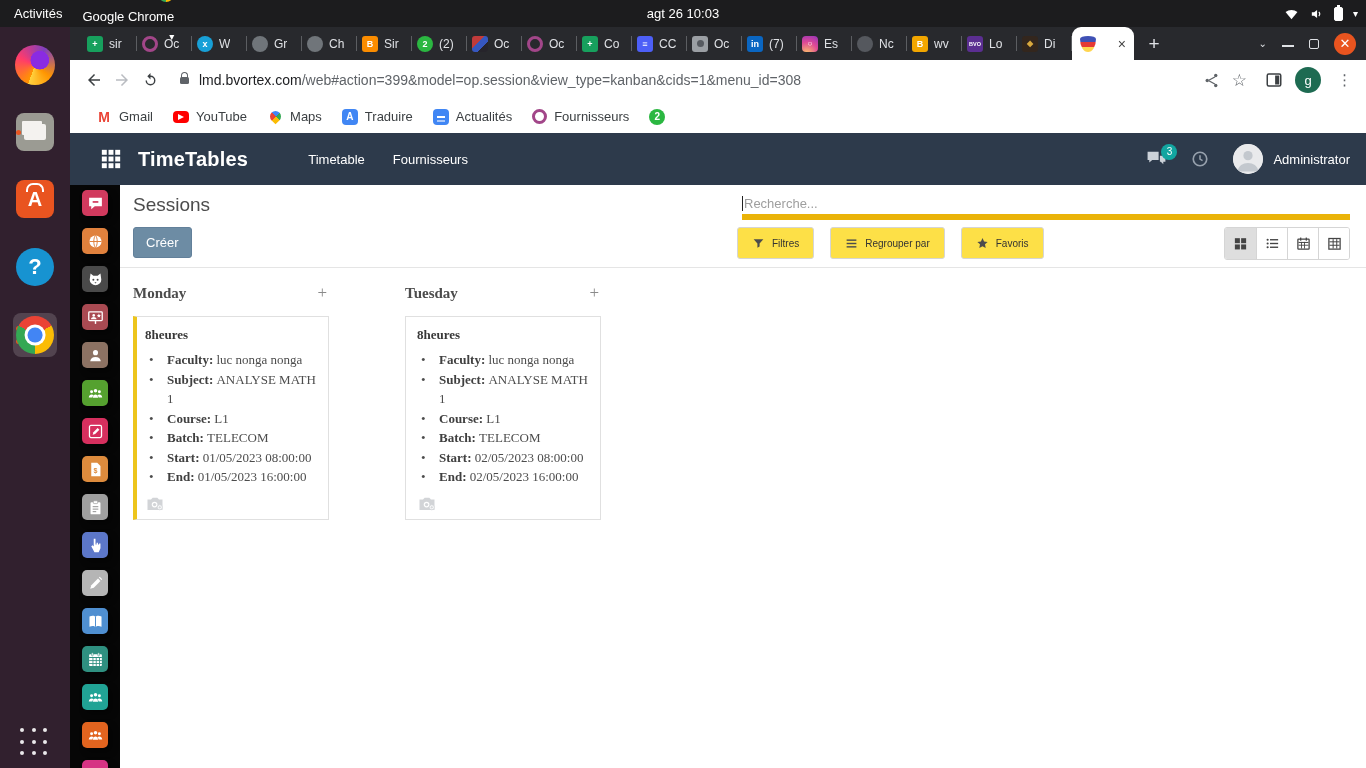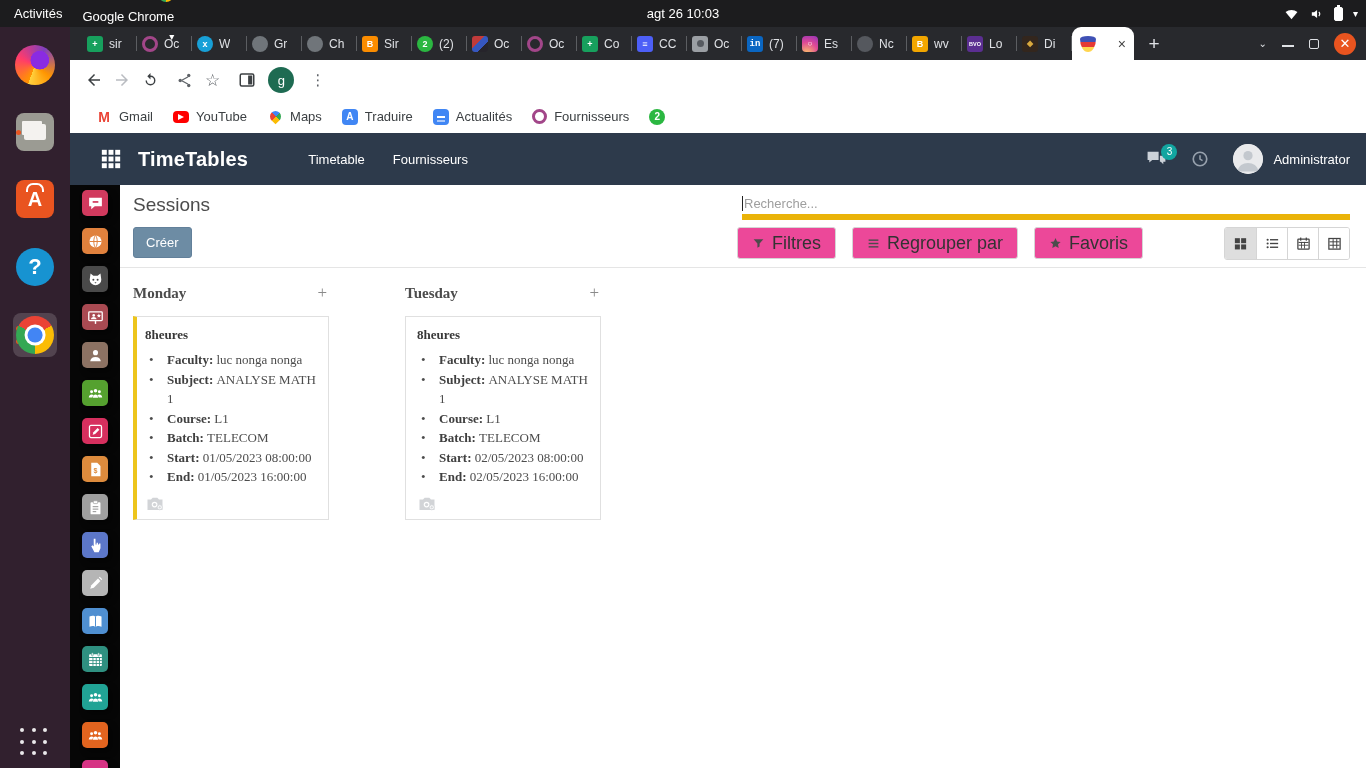--- a/index.html
+++ b/index.html
@@ -130,22 +130,22 @@
 
   .control-panel{position:relative;height:83px;border-bottom:1px solid #e5e5e5;}
   .cp-title{position:absolute;left:13px;top:9px;font-size:19px;color:#4c4c4c;}
   .searchbox{position:absolute;left:622px;top:8px;width:608px;height:27px;border-bottom:6px solid #eab308;
     display:flex;align-items:center;cursor:text;}
   .caret{width:1px;height:15px;background:#222;margin-right:1px;}
   .search-ph{font-size:13px;color:#9e9e9e;}
   .btn-create{position:absolute;left:13px;top:42px;height:31px;padding:0 12px;background:#6d8ca4;color:#fff;
     font-size:13px;border:1px solid #62809a;border-radius:3px;cursor:pointer;font-family:inherit;}
   .filter-row{position:absolute;left:617px;top:42px;display:flex;gap:16px;}
-  .fbtn{height:32px;background:#ec4899;border:1px solid #d5d5d5;border-radius:3px;display:flex;align-items:center;
-    gap:7px;padding:0 14px;font-size:18px;color:#333;cursor:pointer;}
+  .fbtn{height:32px;background:#fde047;border:1px solid #d5d5d5;border-radius:3px;display:flex;align-items:center;
+    gap:7px;padding:0 14px;font-size:10px;color:#333;cursor:pointer;}
   .fbtn svg{width:13px;height:13px;fill:#4c4c4c;}
   .view-switcher{position:absolute;right:16px;top:42px;display:flex;border:1px solid #d5d5d5;border-radius:3px;overflow:hidden;}
   .vbtn{width:31px;height:31px;display:flex;align-items:center;justify-content:center;background:#fff;cursor:pointer;
     border-left:1px solid #d5d5d5;}
   .vbtn:first-child{border-left:none;}
   .vbtn.active{background:#dedede;}
   .vbtn svg{width:15px;height:15px;fill:#444;}
 
   .kanban{position:relative;height:500px;}
   .kcol{position:absolute;top:14px;width:196px;font-family:Liberation Serif, serif;}
@@ -286,21 +286,21 @@
           <span class="favicon square" style="background: rgb(77, 95, 247);">≡</span>
           <span class="tab-label">CC</span>
         </div>
         <span class="tab-sep"></span>
         <div class="tab">
           <span class="favicon camera"></span>
           <span class="tab-label">Oc</span>
         </div>
         <span class="tab-sep"></span>
         <div class="tab">
-          <span class="favicon square" style="background: rgb(10, 102, 194); font-family: Liberation Mono, monospace;">in</span>
+          <span class="favicon square" style="background: rgb(10, 102, 194);">in</span>
           <span class="tab-label">(7)</span>
         </div>
         <span class="tab-sep"></span>
         <div class="tab">
           <span class="favicon insta">○</span>
           <span class="tab-label">Es</span>
         </div>
         <span class="tab-sep"></span>
         <div class="tab">
           <span class="favicon circle" style="background: rgb(85, 88, 94);"></span>
@@ -348,20 +348,24 @@
     </div>
     <div class="nav-btn">
       <svg width="18" height="18" viewBox="0 0 24 24" fill="#b9bcc1">
           <path d="M4 11h12.2l-5.6-5.6L12 4l8 8-8 8-1.4-1.4 5.6-5.6H4z"></path>
         </svg>
     </div>
     <div class="nav-btn">
       <svg width="17" height="17" viewBox="0 0 24 24" fill="#3c4043">
           <path d="M12 5V1.5L7.5 6 12 10.5V7a5 5 0 11-5 5H5a7 7 0 107-7z"></path>
         </svg>
+    </div>
+    <div class="omnibox">
+      <span class="lock"></span>
+      <span class="url"><span class="domain">lmd.bvortex.com</span><span class="path">/web#action=399&amp;model=op.session&amp;view_type=kanban&amp;cids=1&amp;menu_id=308</span></span>
     </div>
     <div class="toolbar-right">
       <span>
           <svg width="17" height="17" viewBox="0 0 24 24" fill="#5f6368">
             <circle cx="18" cy="5" r="2.4"></circle>
             <circle cx="6" cy="12" r="2.4"></circle>
             <circle cx="18" cy="19" r="2.4"></circle>
             <path d="M7.8 10.9l8.4-4.7.9 1.6-8.4 4.7zM7.8 13.1l8.4 4.7.9-1.6-8.4-4.7z"></path>
           </svg>
         </span>

